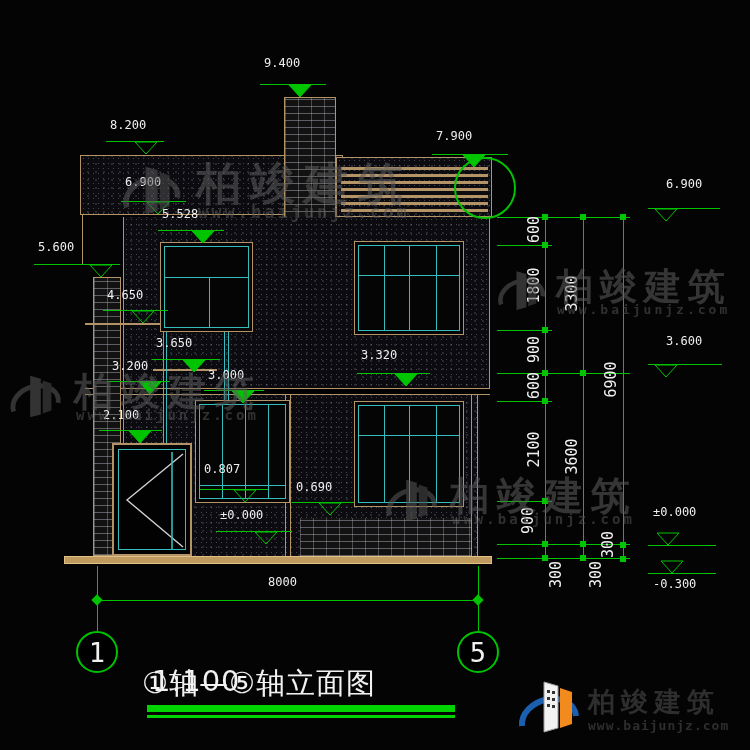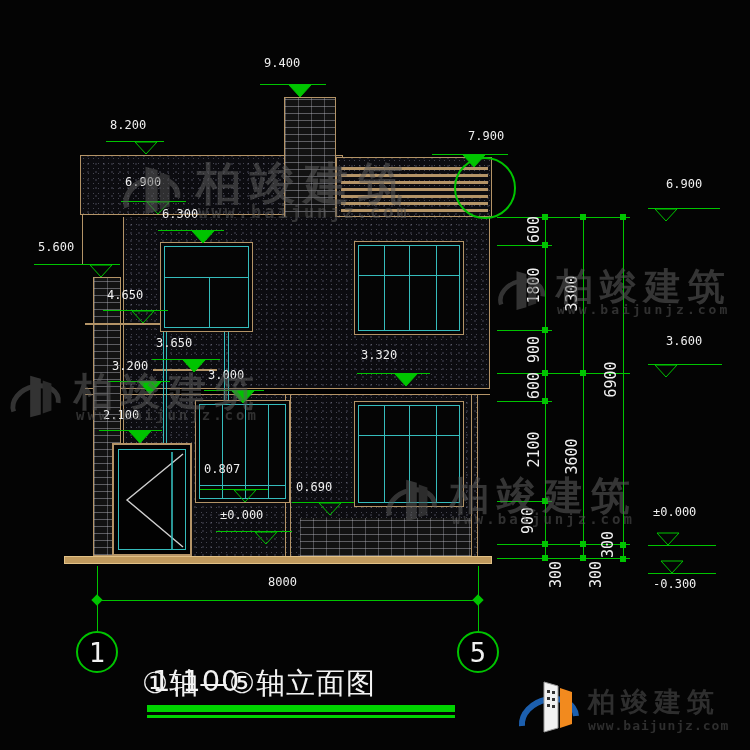--- a/index.html
+++ b/index.html
@@ -122,26 +122,26 @@
       <div class="dimtext" style="position: absolute; left: 110px; top: 119px;">8.200</div>
       <div style="position: absolute; left: 121px; top: 201px; width: 65px; height: 0px; border-top: 1px solid rgb(0, 196, 0);"></div>
       <svg width="24" height="14" style="position: absolute; left: 146px; top: 201px;">
         <polygon points="1,1 23,1 12,13" stroke="#00c400" fill="none"></polygon>
       </svg>
       <div class="dimtext" style="position: absolute; left: 125px; top: 176px;">6.900</div>
       <div style="position: absolute; left: 158px; top: 230px; width: 66px; height: 0px; border-top: 1px solid rgb(0, 196, 0);"></div>
       <svg width="24" height="14" style="position: absolute; left: 191px; top: 230px;">
         <polygon points="1,1 23,1 12,13" stroke="#00c400" fill="#00c400"></polygon>
       </svg>
-      <div class="dimtext" style="position: absolute; left: 162px; top: 208px;">6.300</div>
+      <div class="dimtext" style="position: absolute; left: 162px; top: 208px;">5.528</div>
       <div style="position: absolute; left: 432px; top: 154px; width: 76px; height: 0px; border-top: 1px solid rgb(0, 196, 0);"></div>
       <svg width="24" height="14" style="position: absolute; left: 462px; top: 154px;">
         <polygon points="1,1 23,1 12,13" stroke="#00c400" fill="#00c400"></polygon>
       </svg>
-      <div class="dimtext" style="position: absolute; left: 436px; top: 130px; margin-left: 32px;">7.900</div>
+      <div class="dimtext" style="position: absolute; left: 436px; top: 130px;">7.900</div>
       <div style="position: absolute; left: 34px; top: 264px; width: 86px; height: 0px; border-top: 1px solid rgb(0, 196, 0);"></div>
       <svg width="24" height="14" style="position: absolute; left: 89px; top: 264px;">
         <polygon points="1,1 23,1 12,13" stroke="#00c400" fill="none"></polygon>
       </svg>
       <div class="dimtext" style="position: absolute; left: 38px; top: 241px;">5.600</div>
       <div style="position: absolute; left: 103px; top: 310px; width: 65px; height: 0px; border-top: 1px solid rgb(0, 196, 0);"></div>
       <svg width="24" height="14" style="position: absolute; left: 131px; top: 310px;">
         <polygon points="1,1 23,1 12,13" stroke="#00c400" fill="none"></polygon>
       </svg>
       <div class="dimtext" style="position: absolute; left: 107px; top: 289px;">4.650</div>

